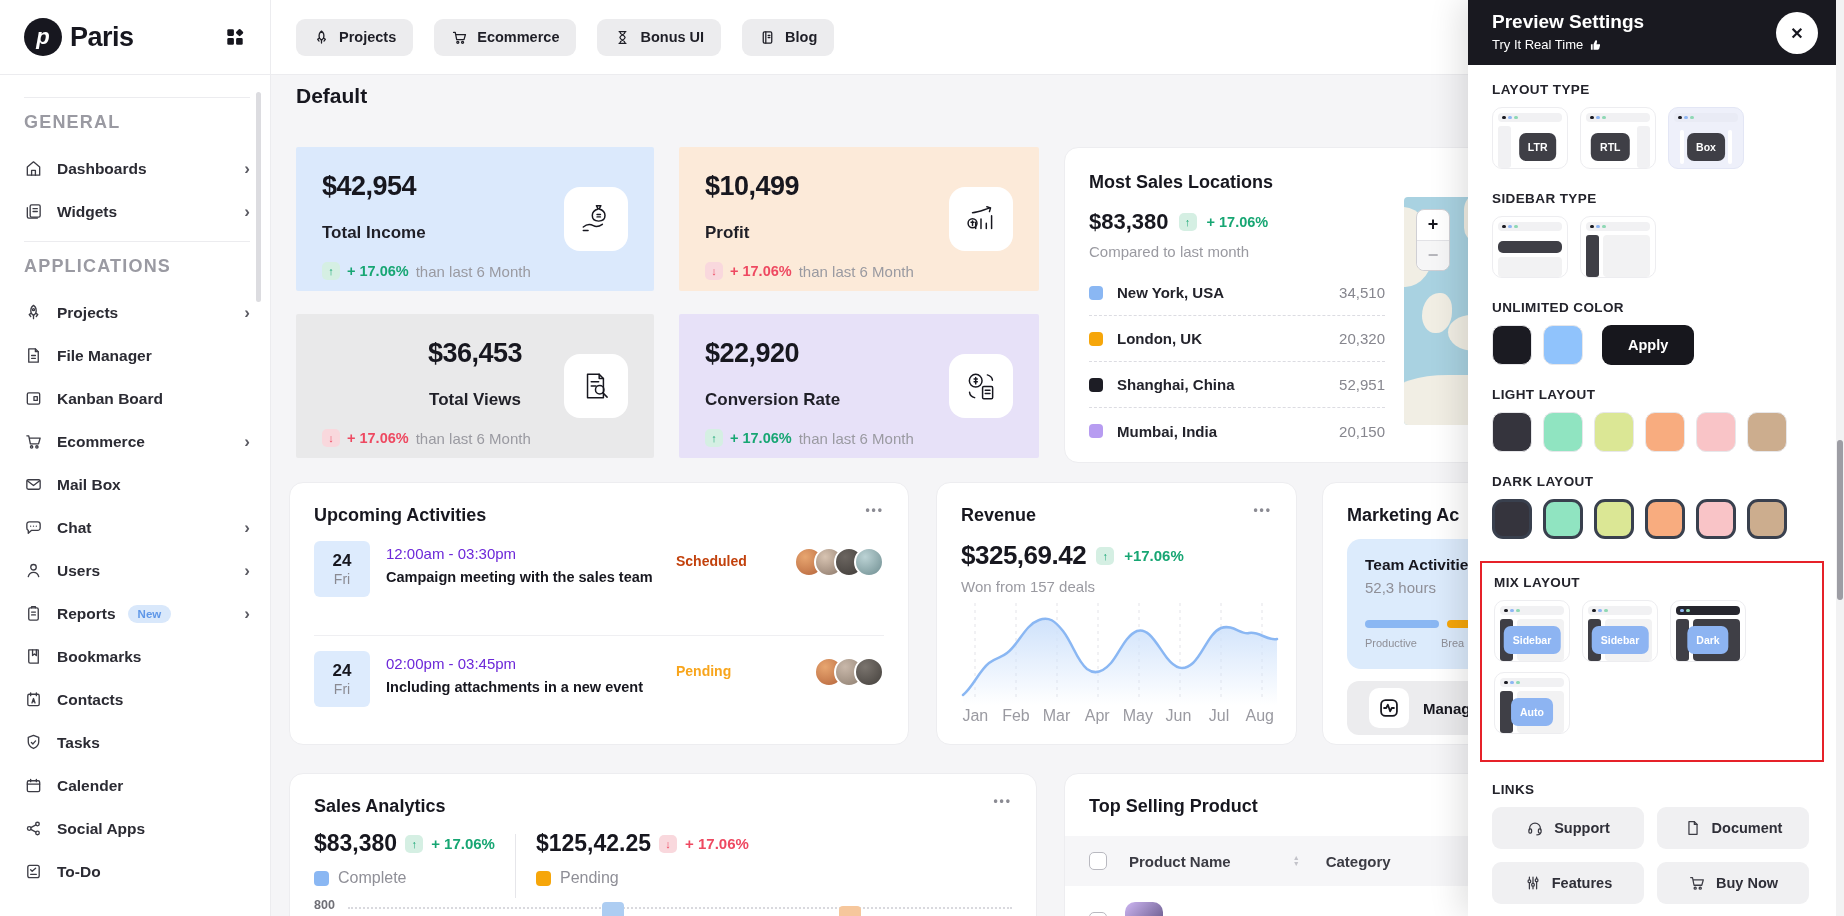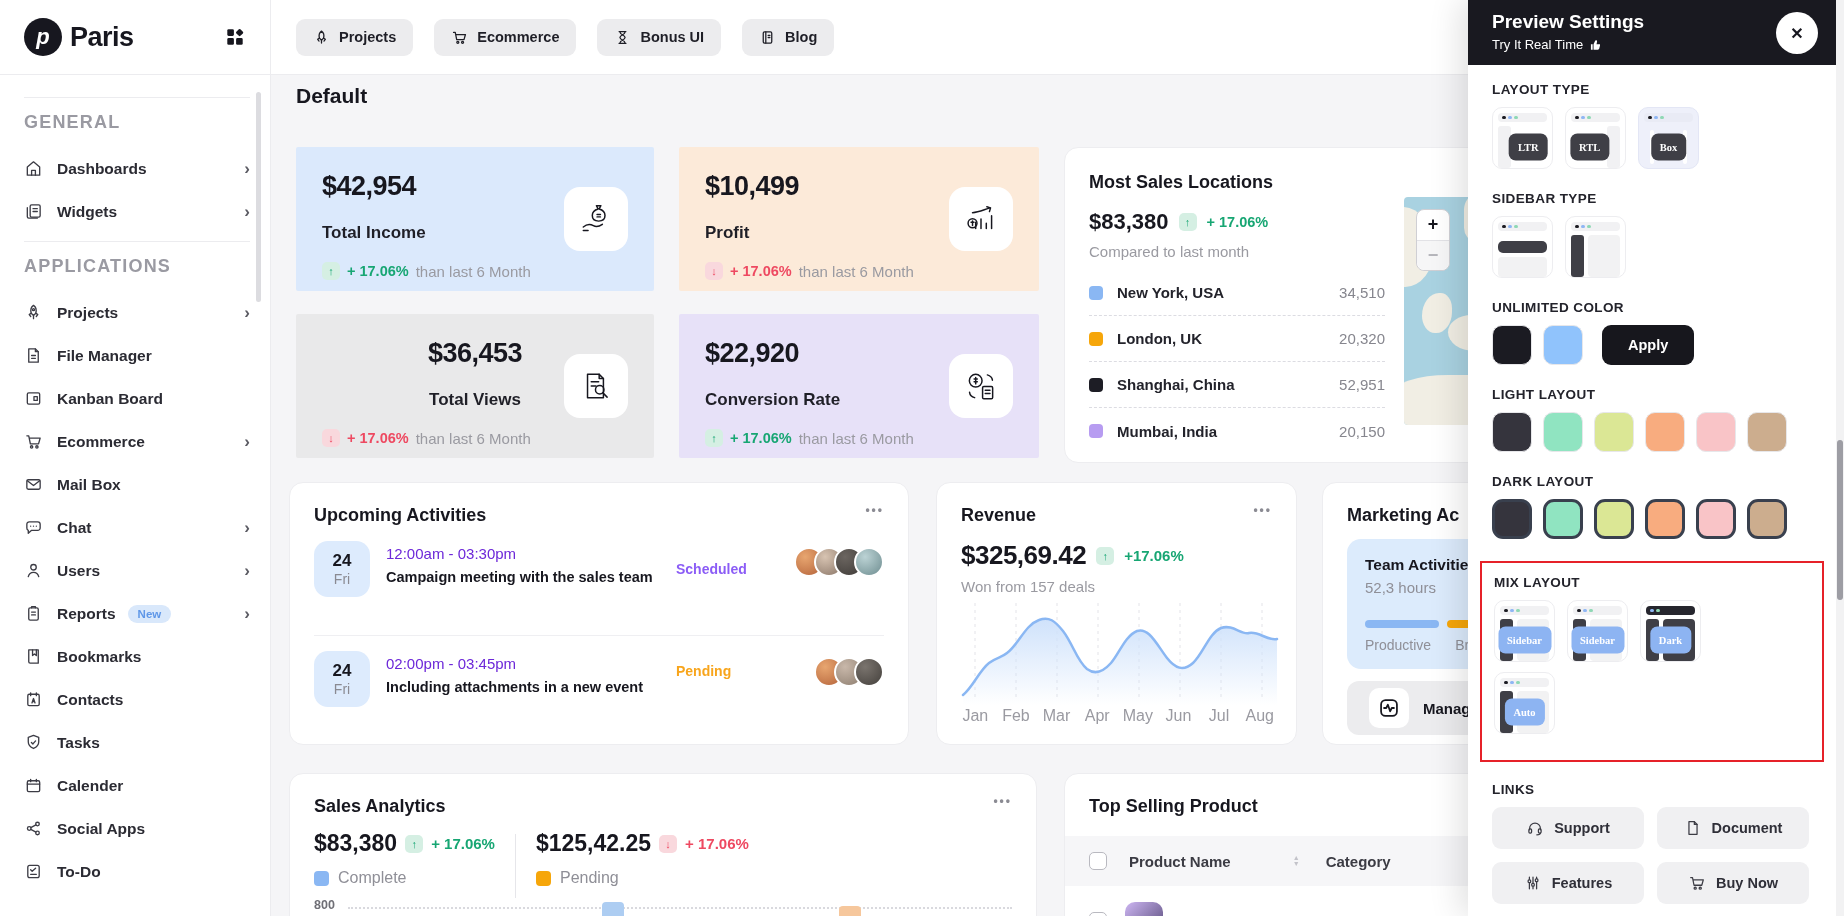--- a/index.html
+++ b/index.html
@@ -61,21 +61,21 @@
   .loc-val{margin-left:auto;color:#86868e;font-size:15px;}
   .map{position:absolute;left:339px;top:49px;width:157px;height:228px;background:#a9d2e1;border-radius:4px;overflow:hidden;}
   .land{position:absolute;background:#f1eee4;}
   .mapzoom{position:absolute;left:12px;top:12px;width:34px;height:62px;background:#fff;border:1px solid #cfcfd4;border-radius:8px;display:flex;flex-direction:column;}
   .mz{flex:1;display:flex;align-items:center;justify-content:center;font-size:18px;font-weight:700;cursor:pointer;}
   .mz.minus{border-top:1px solid #e2e2e6;color:#b5b5bb;background:#f6f6f7;border-radius:0 0 8px 8px;}
 
   
   .act-title{font-size:18px;font-weight:700;padding:22px 24px 0;}
   .act-row{position:absolute;left:24px;right:24px;height:86px;}
-  .datebox{position:absolute;left:0;top:0;width:56px;height:56px;background:#ddebfd;border-radius:14px;display:flex;flex-direction:column;align-items:center;justify-content:center;}
+  .datebox{position:absolute;left:0;top:0;width:56px;height:56px;background:#ddebfd;border-radius:6px;display:flex;flex-direction:column;align-items:center;justify-content:center;}
   .dday{font-size:17px;font-weight:700;}
   .dwk{font-size:14px;color:#8a8a92;}
   .act-time{position:absolute;left:72px;top:4px;color:#6d28d9;font-size:15px;}
   .act-desc{position:absolute;left:72px;top:28px;font-size:14.5px;font-weight:700;}
   .act-status{position:absolute;left:362px;top:12px;font-size:14px;font-weight:700;}
   .avs{position:absolute;right:0;top:6px;display:flex;}
   .av{width:30px;height:30px;border-radius:50%;border:2px solid #fff;margin-left:-10px;}
   .act-div{position:absolute;left:24px;right:24px;top:152px;border-top:1px solid #efeff2;}
 
   
@@ -85,21 +85,21 @@
   .rev-chart{position:absolute;left:18px;top:112px;}
   .rev-months{position:absolute;left:18px;top:224px;width:325px;display:flex;}
   .rev-months span{flex:1;text-align:center;color:#9a9aa1;font-size:16px;}
 
   
   .mk-box{position:absolute;left:24px;top:56px;width:190px;height:130px;background:#dcebfc;border-radius:14px;padding:17px 18px;}
   .mk-t{font-size:15.5px;font-weight:700;}
   .mk-h{font-size:15px;color:#8f8f97;margin-top:5px;}
   .mk-bars{display:flex;gap:8px;margin-top:24px;}
   .mk-bar{height:8px;border-radius:4px;}
-  .mk-legend{display:flex;gap:24px;margin-top:9px;color:#8f8f97;font-size:14px;}
+  .mk-legend{display:flex;gap:24px;margin-top:9px;color:#8f8f97;font-size:11px;}
   .mk-manage{position:absolute;left:24px;top:198px;width:190px;height:54px;background:#ececee;border-radius:12px;display:flex;align-items:center;padding:0 8px;cursor:pointer;}
   .mk-ic{width:40px;height:40px;background:#fff;border-radius:10px;display:flex;align-items:center;justify-content:center;}
   .mk-ic svg{width:22px;height:22px;stroke:#17171f;stroke-width:1.6;fill:none;stroke-linecap:round;stroke-linejoin:round;}
   .mk-manage span{font-size:15px;font-weight:700;margin-left:14px;}
 
   
   .sa-stats{position:absolute;left:24px;top:56px;display:flex;align-items:flex-start;}
   .sa-group .vrow{display:flex;align-items:center;gap:8px;}
   .sa-val{font-size:23px;font-weight:800;}
   .sa-delta{font-size:15px;font-weight:700;}
@@ -122,21 +122,21 @@
 
   
   .panel{position:absolute;left:1468px;top:0;width:368px;height:916px;background:#fff;box-shadow:-8px 0 30px rgba(0,0,0,.12);}
   .p-head{height:65px;background:#191920;color:#fff;padding:11px 24px;position:relative;}
   .p-title{font-size:19px;font-weight:700;}
   .p-sub{font-size:13px;margin-top:4px;display:flex;align-items:center;gap:6px;}
   .p-close{position:absolute;right:18px;top:12px;width:42px;height:42px;border-radius:50%;background:#fff;color:#17171f;display:flex;align-items:center;justify-content:center;font-size:16px;font-weight:700;cursor:pointer;}
   .p-body{padding:17px 24px 0;}
   .p-h{font-size:13.5px;font-weight:700;letter-spacing:.4px;color:#23232b;margin:0 0 10px;}
   .thumb-row{display:flex;gap:12px;margin-bottom:22px;}
-  .thumb{width:61px;height:62px;border:1px solid #ededf0;border-radius:10px;background:#fff;padding:5px;cursor:pointer;position:relative;font-family:Liberation Serif, serif;}
+  .thumb{width:76px;height:62px;border:1px solid #ededf0;border-radius:10px;background:#fff;padding:5px;cursor:pointer;position:relative;}
   .thumb.sel{background:#eef0fa;border-color:#e3e6f5;}
   .tbar{height:9px;border-radius:4px;background:#f1f1f3;display:flex;align-items:center;gap:2.5px;padding:0 4px;}
   .tbar.darkbar{background:#26262e;}
   .d{width:3.5px;height:3.5px;border-radius:50%;}
   .d1{background:#1b1b22;}.d2{background:#8fb6f4;}.d3{background:#8fd8b5;}
   .tbody{position:relative;height:42px;margin-top:4px;}
   .vrail{position:absolute;left:0;top:0;width:13px;height:42px;border-radius:3px;background:#f1f1f3;}
   .vrail.dark{background:#3f3f46;}
   .tcontent{position:absolute;left:17px;top:0;right:0;height:42px;border-radius:4px;background:#f2f2f3;}
   .tcontent.dark{background:#3f3f46;}
@@ -465,21 +465,21 @@
   <div class="card" style="left:289px;top:482px;width:620px;height:263px;">
     <div class="act-title">Upcoming Activities</div>
     <span class="dots">•••</span>
     <div class="act-row" style="top:58px;">
       <div class="datebox">
         <span class="dday">24</span>
         <span class="dwk">Fri</span>
       </div>
       <div class="act-time">12:00am - 03:30pm</div>
       <div class="act-desc">Campaign meeting with the sales team</div>
-      <div class="act-status" style="color: #8b5cf6; margin-top: 8px;">Scheduled</div>
+      <div class="act-status" style="color: #c2410c;">Scheduled</div>
       <div class="avs">
         <span class="av" style="background:radial-gradient(circle at 35% 30%,#e8a670,#b4633a);"></span>
         <span class="av" style="background:radial-gradient(circle at 35% 30%,#d8c4b2,#8a7668);"></span>
         <span class="av" style="background:radial-gradient(circle at 35% 30%,#6b6560,#3f3b38);"></span>
         <span class="av" style="background:radial-gradient(circle at 35% 30%,#bcd3d5,#6e8d90);"></span>
       </div>
     </div>
     <div class="act-div"></div>
     <div class="act-row" style="top:168px;">
       <div class="datebox">

